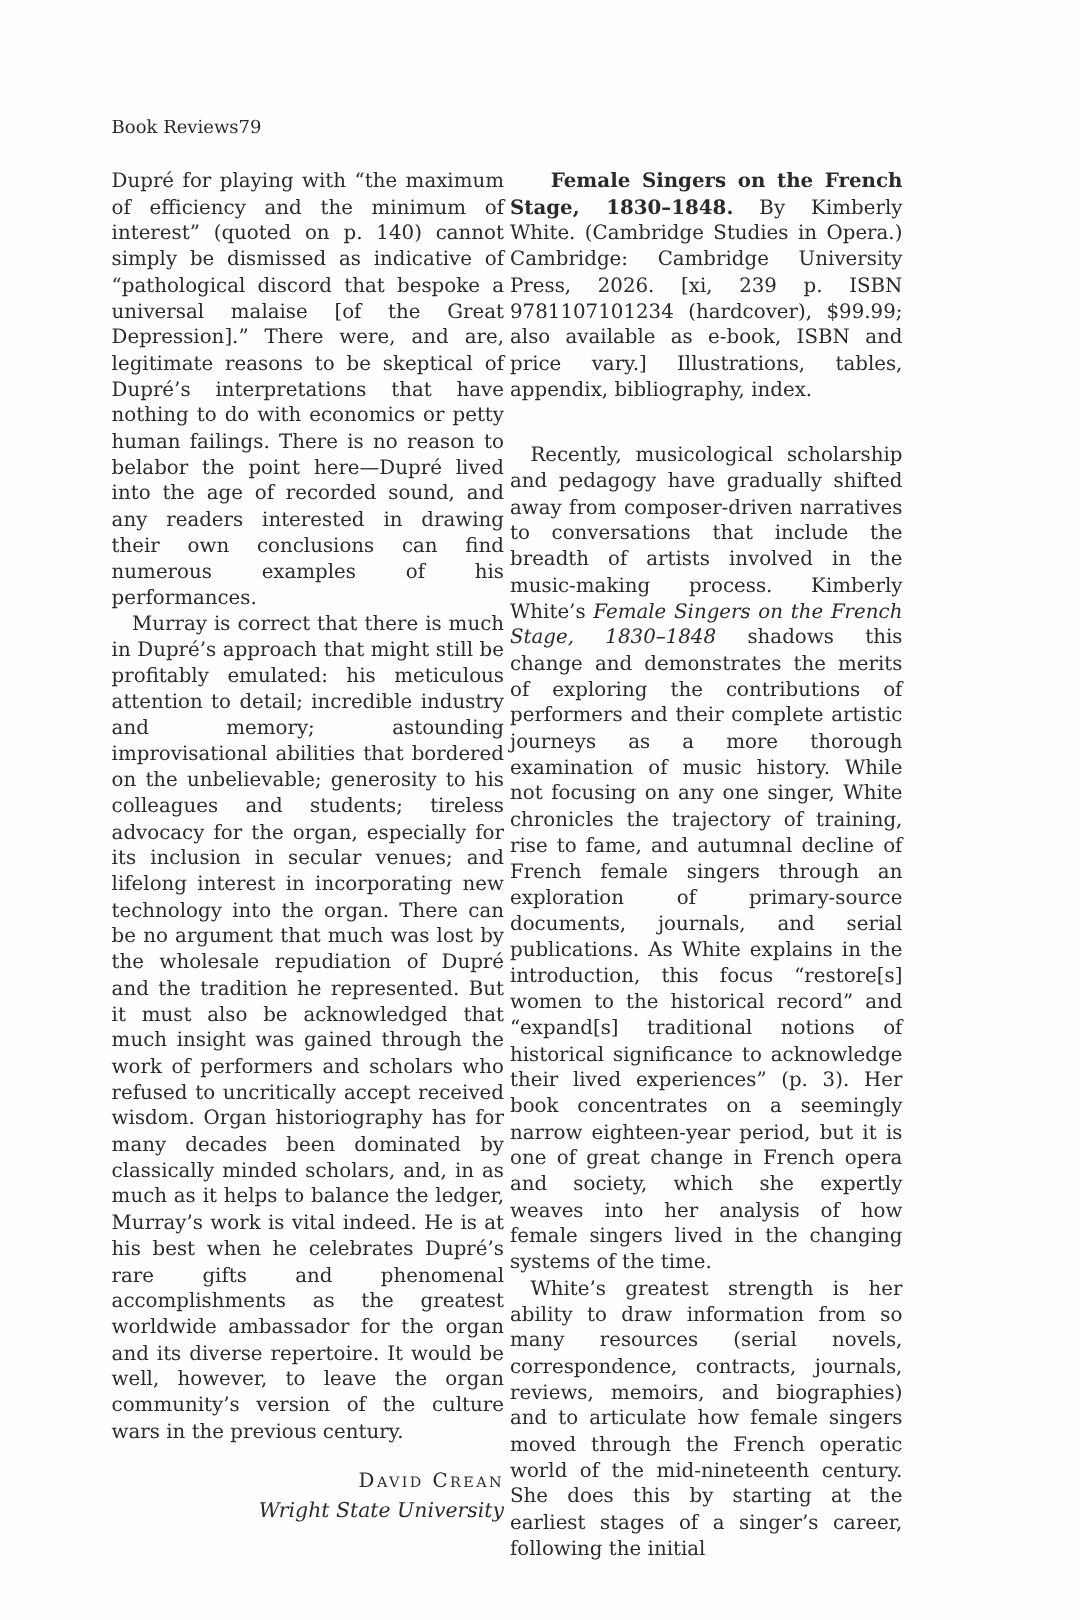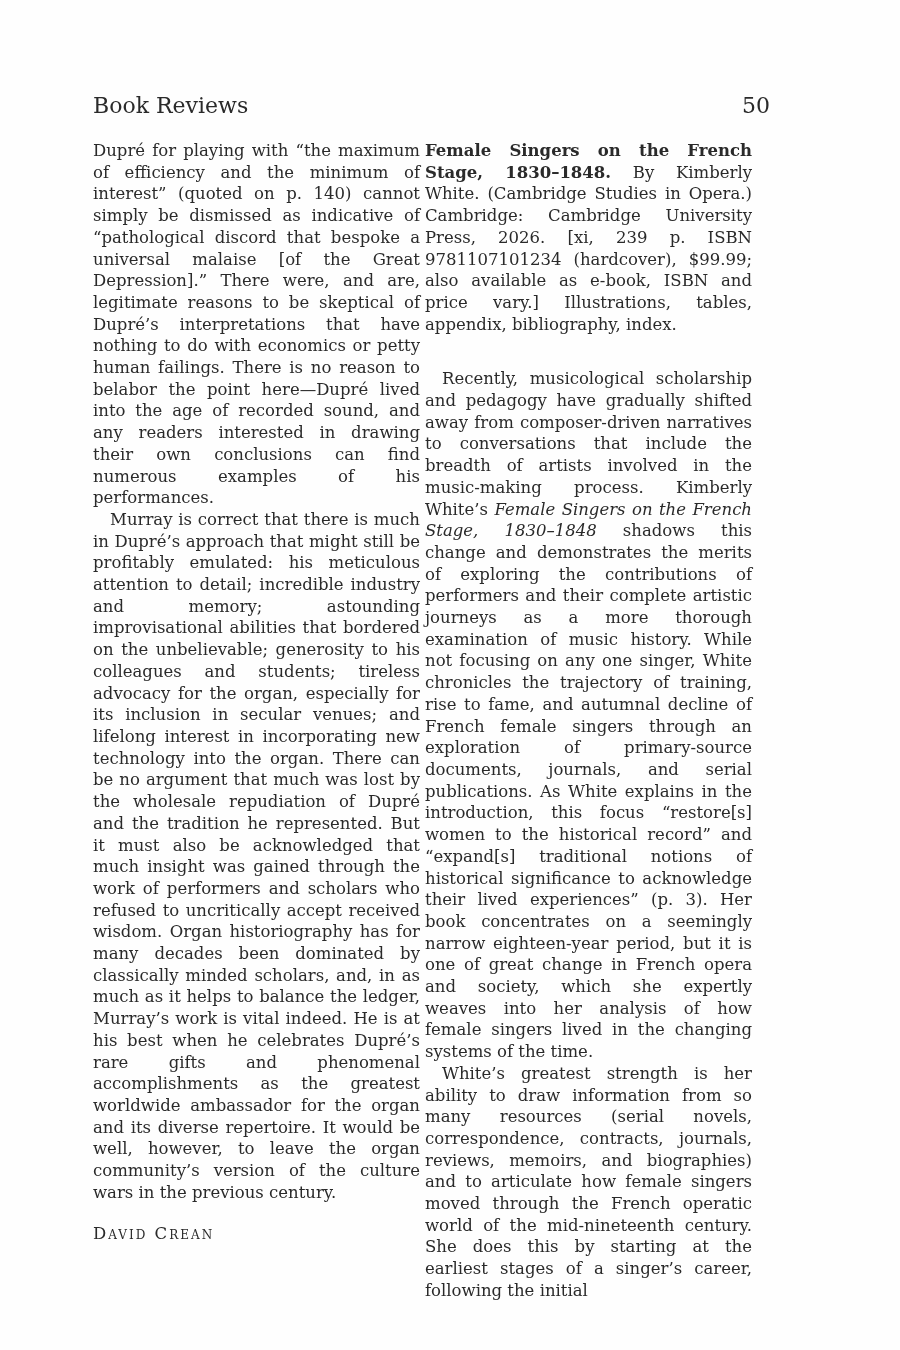--- a/index.html
+++ b/index.html
@@ -13,79 +13,79 @@
     color: #2a2a2a;
     font-family: "DejaVu Serif", "Liberation Serif", serif;
     overflow: hidden;
   }
   .running-head {
     position: absolute;
     left: 93px;
     top: 95px;
     width: 677px;
     display: flex;
-    justify-content: space-between;
-    font-size: 22px;
+    font-size: 15px;
     line-height: 22px;
   }
   .columns {
     position: absolute;
     left: 93px;
     top: 140px;
     width: 677px;
     display: flex;
     gap: 5px;
   }
   .col {
     width: 327px;
     font-size: 16.5px;
     line-height: 21.7px;
     text-align: justify;
     text-justify: inter-word;
   }
   .col p { margin: 0; }
   .col p.indent { text-indent: 17px; }
   .col p.space-before { margin-top: 33px; }
-  .seg-bold { font-weight: bold; }
+  .seg-bold { font-weight: bold; margin-left: 34px; }
   .seg-italic { font-style: italic; }
   .signature {
     margin-top: 18px;
-    text-align: left;
+    text-align: right;
   }
   .sig-name {
     font-variant: small-caps;
     letter-spacing: 2px;
     font-size: 16.5px;
     line-height: 25px;
   }
   .sig-affil {
     font-style: italic;
     font-size: 17px;
     line-height: 26px;
   }
 </style>
 </head>
 <body>
 
 <div class="page">
 
   <div class="running-head">
     <span>Book Reviews</span>
-    <span>50</span>
+    <span>79</span>
   </div>
 
   <div class="columns">
 
     <div class="col">
       <div>
           <p><span>Dupré for playing with “the maximum of efficiency and the minimum of interest” (quoted on p. 140) cannot simply be dismissed as indicative of “pathological discord that bespoke a universal malaise [of the Great Depression].” There were, and are, legitimate reasons to be skeptical of Dupré’s interpretations that have nothing to do with economics or petty human failings. There is no reason to belabor the point here—Dupré lived into the age of recorded sound, and any readers interested in drawing their own conclusions can find numerous examples of his performances.</span></p>
           <p class="indent"><span>Murray is correct that there is much in Dupré’s approach that might still be profitably emulated: his meticulous attention to detail; incredible industry and memory; astounding improvisational abilities that bordered on the unbelievable; generosity to his colleagues and students; tireless advocacy for the organ, especially for its inclusion in secular venues; and lifelong interest in incorporating new technology into the organ. There can be no argument that much was lost by the wholesale repudiation of Dupré and the tradition he represented. But it must also be acknowledged that much insight was gained through the work of performers and scholars who refused to uncritically accept received wisdom. Organ historiography has for many decades been dominated by classically minded scholars, and, in as much as it helps to balance the ledger, Murray’s work is vital indeed. He is at his best when he celebrates Dupré’s rare gifts and phenomenal accomplishments as the greatest worldwide ambassador for the organ and its diverse repertoire. It would be well, however, to leave the organ community’s version of the culture wars in the previous century.</span></p>
         </div>
       <div class="signature">
         <div class="sig-name">David Crean</div>
+        <div class="sig-affil">Wright State University</div>
       </div>
     </div>
 
     <div class="col">
       <div>
           <p><span class="seg-bold">Female Singers on the French Stage, 1830–1848.</span><span> By Kimberly White. (Cambridge Studies in Opera.) Cambridge: Cambridge University Press, 2026. [xi, 239 p. ISBN 9781107101234 (hardcover), $99.99; also available as e-book, ISBN and price vary.] Illustrations, tables, appendix, bibliography, index.</span></p>
           <p class="indent space-before"><span>Recently, musicological scholarship and pedagogy have gradually shifted away from composer-driven narratives to conversations that include the breadth of artists involved in the music-making process. Kimberly White’s </span><span class="seg-italic">Female Singers on the French Stage, 1830–1848</span><span> shadows this change and demonstrates the merits of exploring the contributions of performers and their complete artistic journeys as a more thorough examination of music history. While not focusing on any one singer, White chronicles the trajectory of training, rise to fame, and autumnal decline of French female singers through an exploration of primary-source documents, journals, and serial publications. As White explains in the introduction, this focus “restore[s] women to the historical record” and “expand[s] traditional notions of historical significance to acknowledge their lived experiences” (p. 3). Her book concentrates on a seemingly narrow eighteen-year period, but it is one of great change in French opera and society, which she expertly weaves into her analysis of how female singers lived in the changing systems of the time.</span></p>
           <p class="indent"><span>White’s greatest strength is her ability to draw information from so many resources (serial novels, correspondence, contracts, journals, reviews, memoirs, and biographies) and to articulate how female singers moved through the French operatic world of the mid-nineteenth century. She does this by starting at the earliest stages of a singer’s career, following the initial</span></p>
         </div>
     </div>

